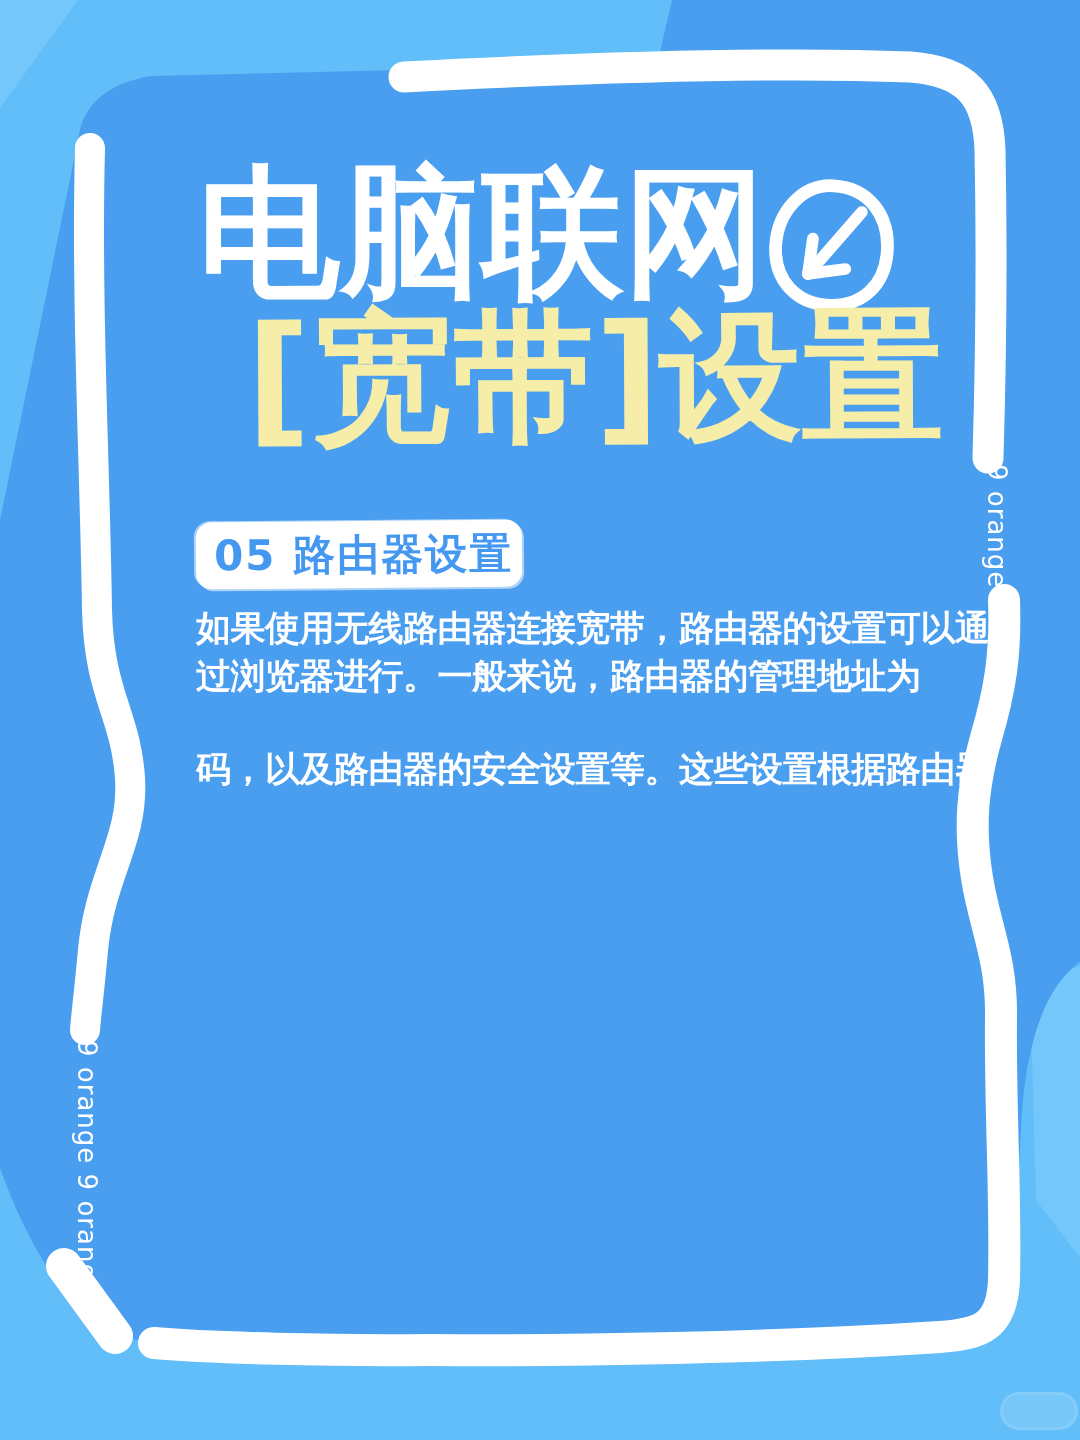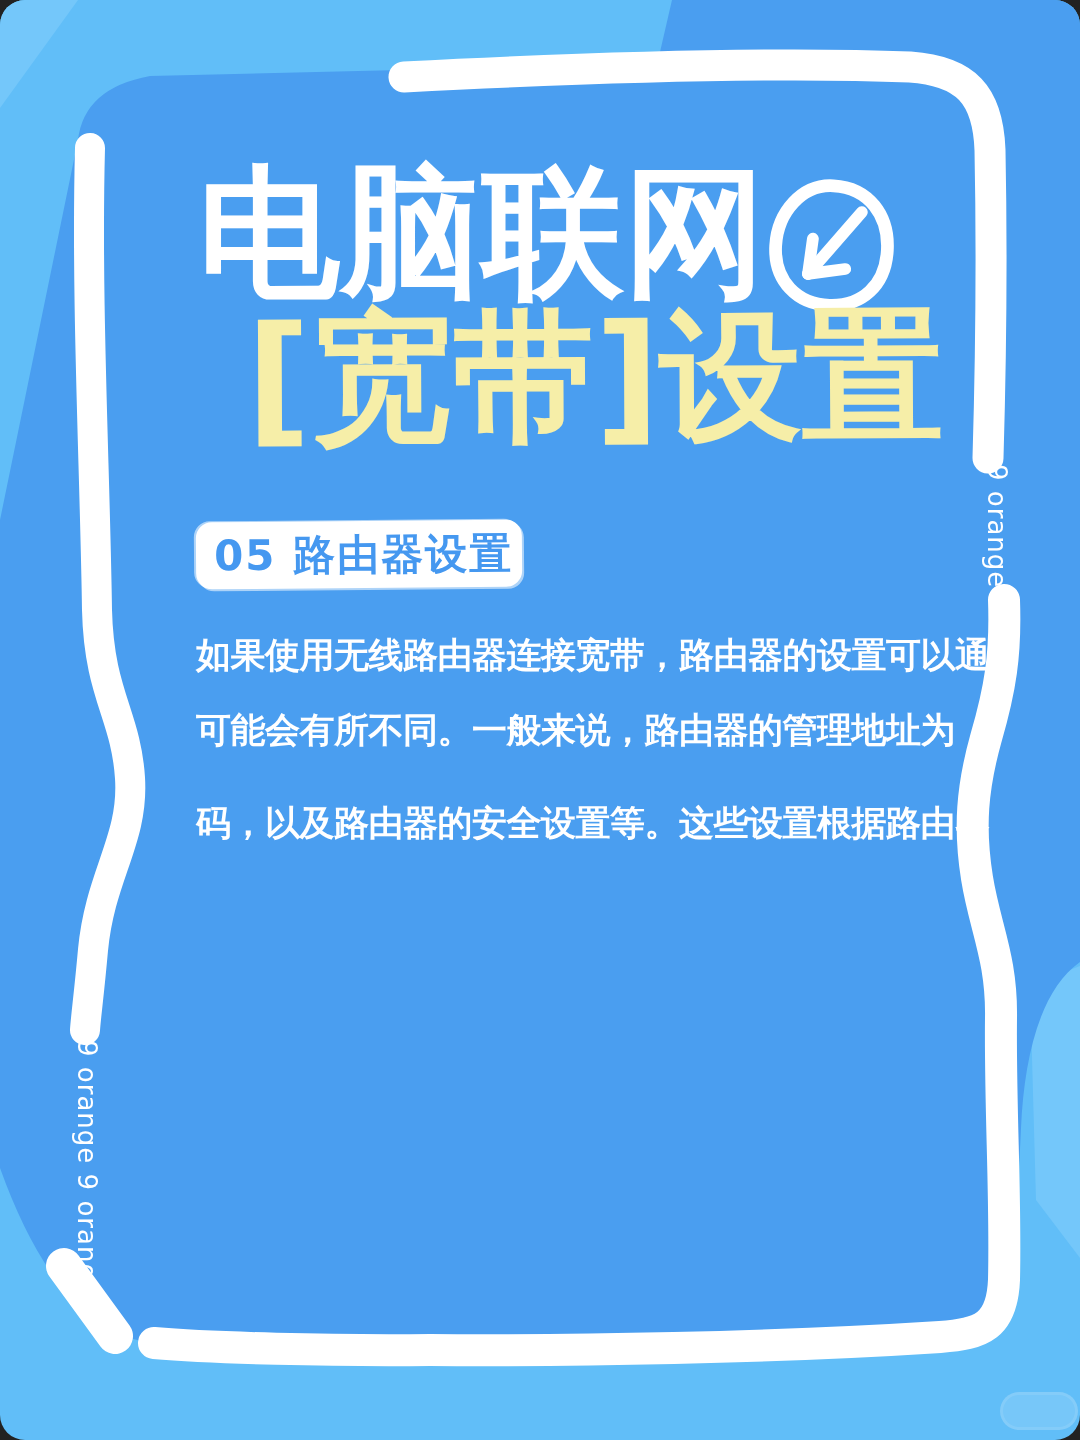--- a/index.html
+++ b/index.html
@@ -2,21 +2,20 @@
 <html style="--bg: #61BEF8; --bg-lighter: #74C7FA; --card: #4A9EF0; --frame: #FFFFFF; --text: #FFFFFF; --yellow: #F6EEA8; --badge-bg: #FFFFFF; --badge-text: #4598F0;"><head>
 <meta charset="utf-8">
 <style>
   html,body{margin:0;padding:0;background:#222;}
   .page{
     position:relative;
     width:1080px;height:1440px;
     overflow:hidden;
     background:var(--bg);
     font-family:"DejaVu Sans","Liberation Sans",sans-serif;
-    border-radius:25px;
   }
   .bg-art{position:absolute;inset:0;width:1080px;height:1440px;display:block;}
 
   .title-line{
     position:absolute;
     font-weight:900;
     white-space:nowrap;
     letter-spacing:0px;
     line-height:1;
   }
@@ -61,21 +60,20 @@
     width:760px;
     color:var(--text);
   }
   .copy .para{margin:0 0 45px 0;}
   .copy .line{
     font-size:35px;
     line-height:48px;
     font-weight:600;
     letter-spacing:-0.5px;
     white-space:nowrap;
-    margin-top:27px;
   }
 
   .v-text{
     position:absolute;
     color:var(--text);
     font-size:26px;
     font-weight:500;
     letter-spacing:1px;
     white-space:nowrap;
     transform:rotate(90deg);
@@ -154,21 +152,21 @@
 
   <div class="title-line title-line-2">[宽带]设置</div>
 
   <div class="section-badge">
     <span class="section-badge-label">05 路由器设置</span>
   </div>
 
   <div class="copy">
     <div class="para">
       <div class="line">如果使用无线路由器连接宽带，路由器的设置可以通</div>
-      <div class="line">可能会有所不同。一般来说，路由器的管理地址为</div>
+      <div class="line">过浏览器进行。一般来说，路由器的管理地址为</div>
     </div>
     <div class="para">
       <div class="line">码，以及路由器的安全设置等。这些设置根据路由器</div>
     </div>
   </div>
 
   <div class="v-text v-text-right">9 orange</div>
   <div class="v-text v-text-left">9 orange 9 orange</div>
 
   <div class="platform-watermark"></div>

